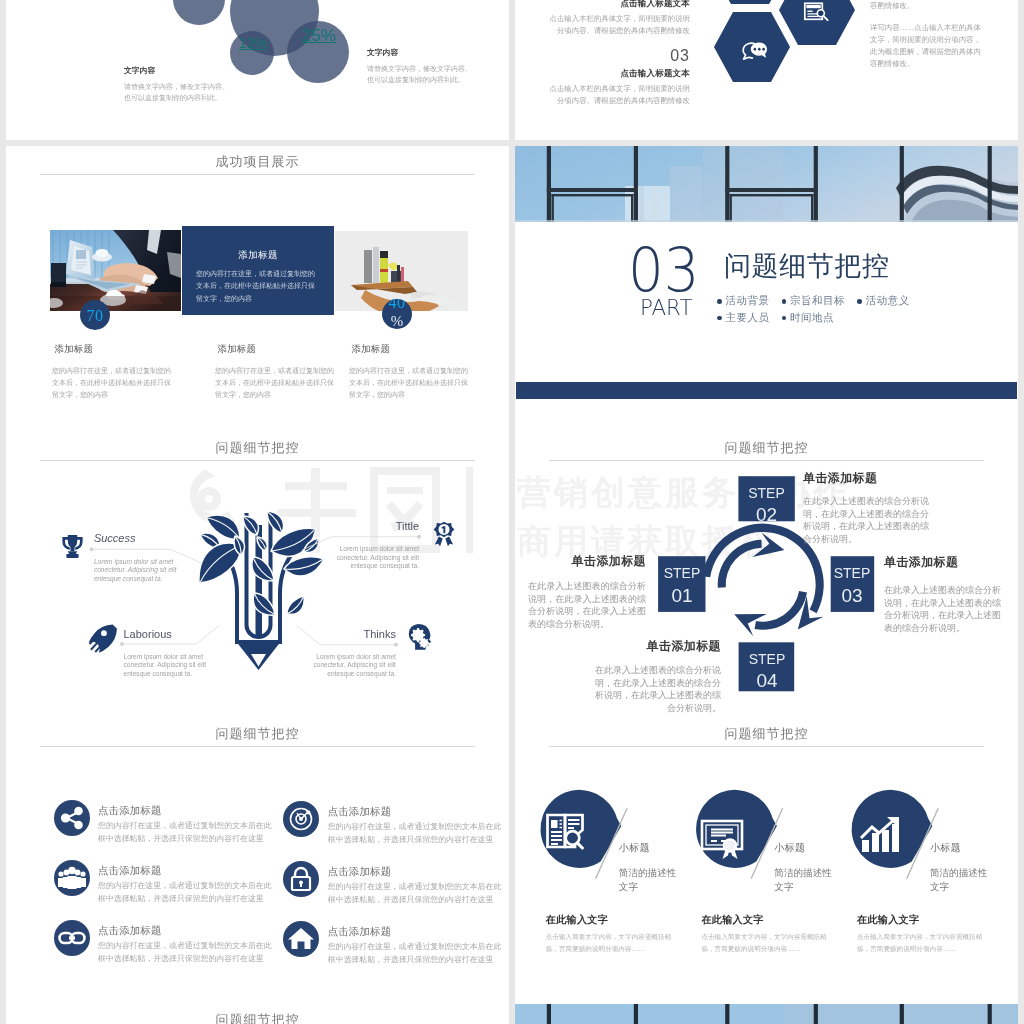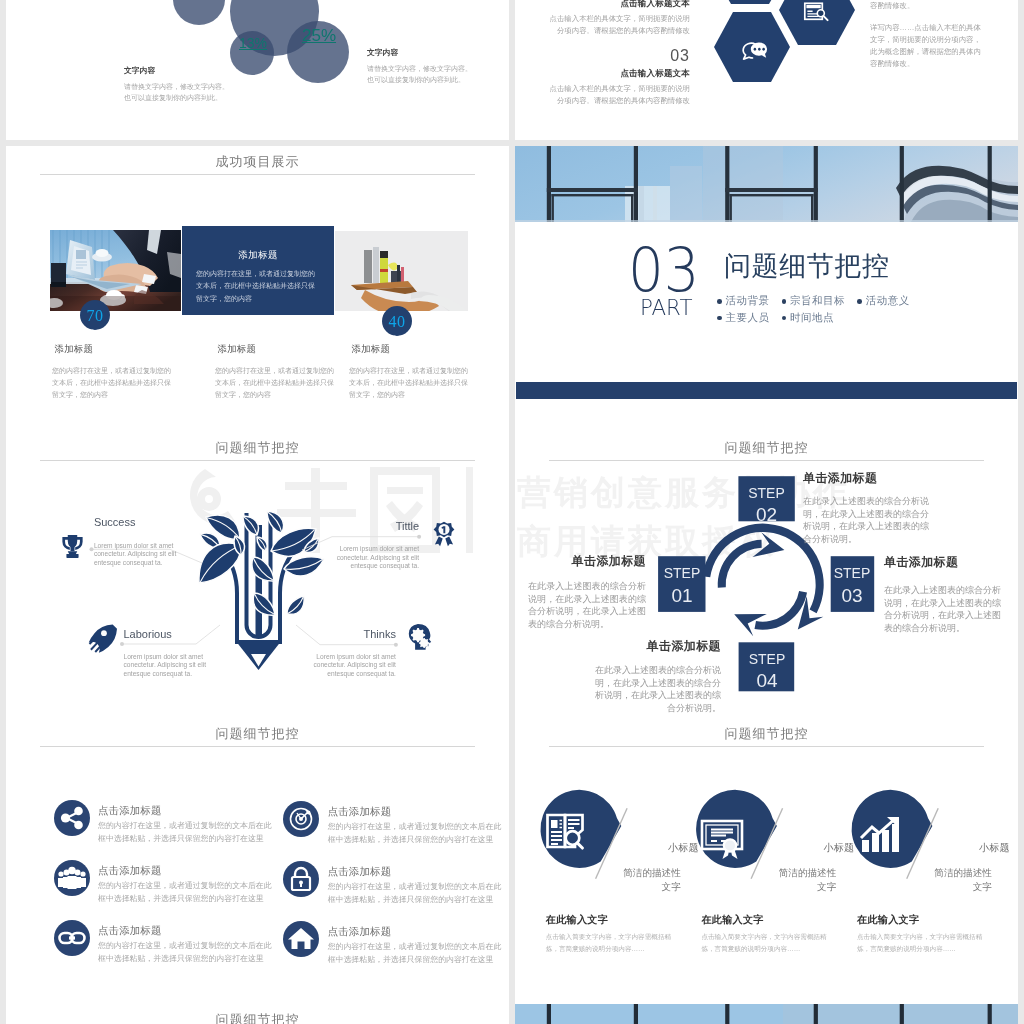--- a/index.html
+++ b/index.html
@@ -61,21 +61,21 @@
     background-blend-mode:normal,normal,normal,normal,normal;}
   .ph-shelf{left:329px;top:85px;width:133px;height:80px;overflow:hidden;filter:blur(0.6px);
     background:linear-gradient(100deg,#ebebec 0%,#eeeeef 45%,#e8e9ea 100%);}
   .navycard{position:absolute;left:176px;top:80px;width:152px;height:89px;background:#23406e;
             padding:0;box-sizing:border-box;}
   .nc-h{position:absolute;left:0;right:0;top:23px;text-align:center;font-size:9.4px;color:#fff;letter-spacing:.5px;}
   .nc-b{position:absolute;left:14px;right:13px;top:42px;font-size:7px;color:#ccd3e0;line-height:1.78;}
   .badge{position:absolute;width:30px;height:30px;border-radius:50%;background:#23406e;overflow:hidden;
          display:flex;flex-direction:column;align-items:center;}
   .bg1{left:74px;top:154px;}
-  .bg2{left:376px;top:160px;}
+  .bg2{left:376px;top:153px;justify-content:flex-end;}
   .bg-v{font-size:16px;color:#0ea5e9;line-height:1;margin-top:8px;letter-spacing:.5px;
         font-family:"Liberation Serif","DejaVu Serif",serif;}
   .bg-u{font-size:15px;color:#e7ebf2;line-height:1;margin-top:3px;
         font-family:"Liberation Serif","DejaVu Serif",serif;}
   .s3col{position:absolute;top:197px;width:121px;}
   .s3c1{left:46px;} .s3c2{left:209px;} .s3c3{left:343px;}
   .s3h{font-size:9.4px;color:#555;margin-bottom:9px;padding-left:2.5px;letter-spacing:.3px;}
   .s3b{font-size:7px;color:#a2a2a2;line-height:1.72;}
 
   
@@ -94,21 +94,21 @@
   .bul em{font-style:normal;letter-spacing:.5px;}
   .sec-bar{position:absolute;left:1px;top:236px;width:501px;height:17px;background:#25406c;}
 
   
   .wm-qt{position:absolute;left:167px;top:33px;}
   .tree{position:absolute;left:191px;top:75px;}
   .tree-lines{position:absolute;left:0;top:0;}
   .tr-item{position:absolute;}
   .tr-h{font-size:11px;color:#4d5664;font-weight:400;line-height:1;}
   .tr-b{font-size:6.6px;color:#a3a3a3;line-height:1.30;}
-  .tr-1{left:87.9px;top:85px;width:86px;}
+  .tr-1{left:87.9px;top:101px;width:86px;font-style:italic;}
   .tr-1 .tr-b{margin-top:13.5px;}
   .tr-2{left:327.1px;top:89.2px;width:86px;text-align:right;}
   .tr-2 .tr-b{margin-top:12.8px;}
   .tr-3{left:117.5px;top:197px;width:86px;}
   .tr-3 .tr-b{margin-top:12.5px;}
   .tr-4{left:303.9px;top:197px;width:86px;text-align:right;}
   .tr-4 .tr-b{margin-top:12.5px;}
   .tr-ic{position:absolute;}
   .ic-trophy{left:53.2px;top:100px;width:27px;height:29px;}
   .ic-medal{left:425.3px;top:86.2px;width:26px;height:32px;}
@@ -136,21 +136,21 @@
   .si-c{position:absolute;left:0;top:0;width:36px;height:36px;border-radius:50%;background:#2a4472;}
   .si-c svg{width:36px;height:36px;display:block;}
   .si-t{position:absolute;left:44.4px;top:4px;font-size:10.4px;color:#6e6e6e;font-weight:500;letter-spacing:.2px;}
   .si-b{position:absolute;left:44.4px;top:20px;width:176px;font-size:7.9px;color:#a8a8a8;line-height:1.6;}
   .si-0{left:47.6px;top:82px;} .si-1{left:277.3px;top:83px;}
   .si-2{left:47.6px;top:142px;} .si-3{left:277.3px;top:143px;}
   .si-4{left:47.6px;top:202px;} .si-5{left:277.3px;top:203px;}
 
   
   .tc-svg{position:absolute;left:0;top:0;}
-  .tc-sub{position:absolute;width:80px;text-align:right;}
+  .tc-sub{position:absolute;width:80px;}
   .tc-h{font-size:10px;color:#6b6b6b;letter-spacing:.3px;}
   .tc-d{font-size:9.6px;color:#777;line-height:1.45;margin-top:11px;width:62px;}
   .tc-sub-0{left:103.8px;top:123px;}
   .tc-sub-1{left:259.3px;top:123px;}
   .tc-sub-2{left:414.9px;top:123px;}
   .tc-foot{position:absolute;width:120px;}
   .tc-ft{font-size:10.1px;color:#333;font-weight:700;letter-spacing:.3px;}
   .tc-fb{font-size:6.6px;color:#b0b0b0;line-height:1.8;margin-top:4px;width:127px;}
   .tc-foot-0{left:30.8px;top:195px;}
   .tc-foot-1{left:186.4px;top:195px;}

